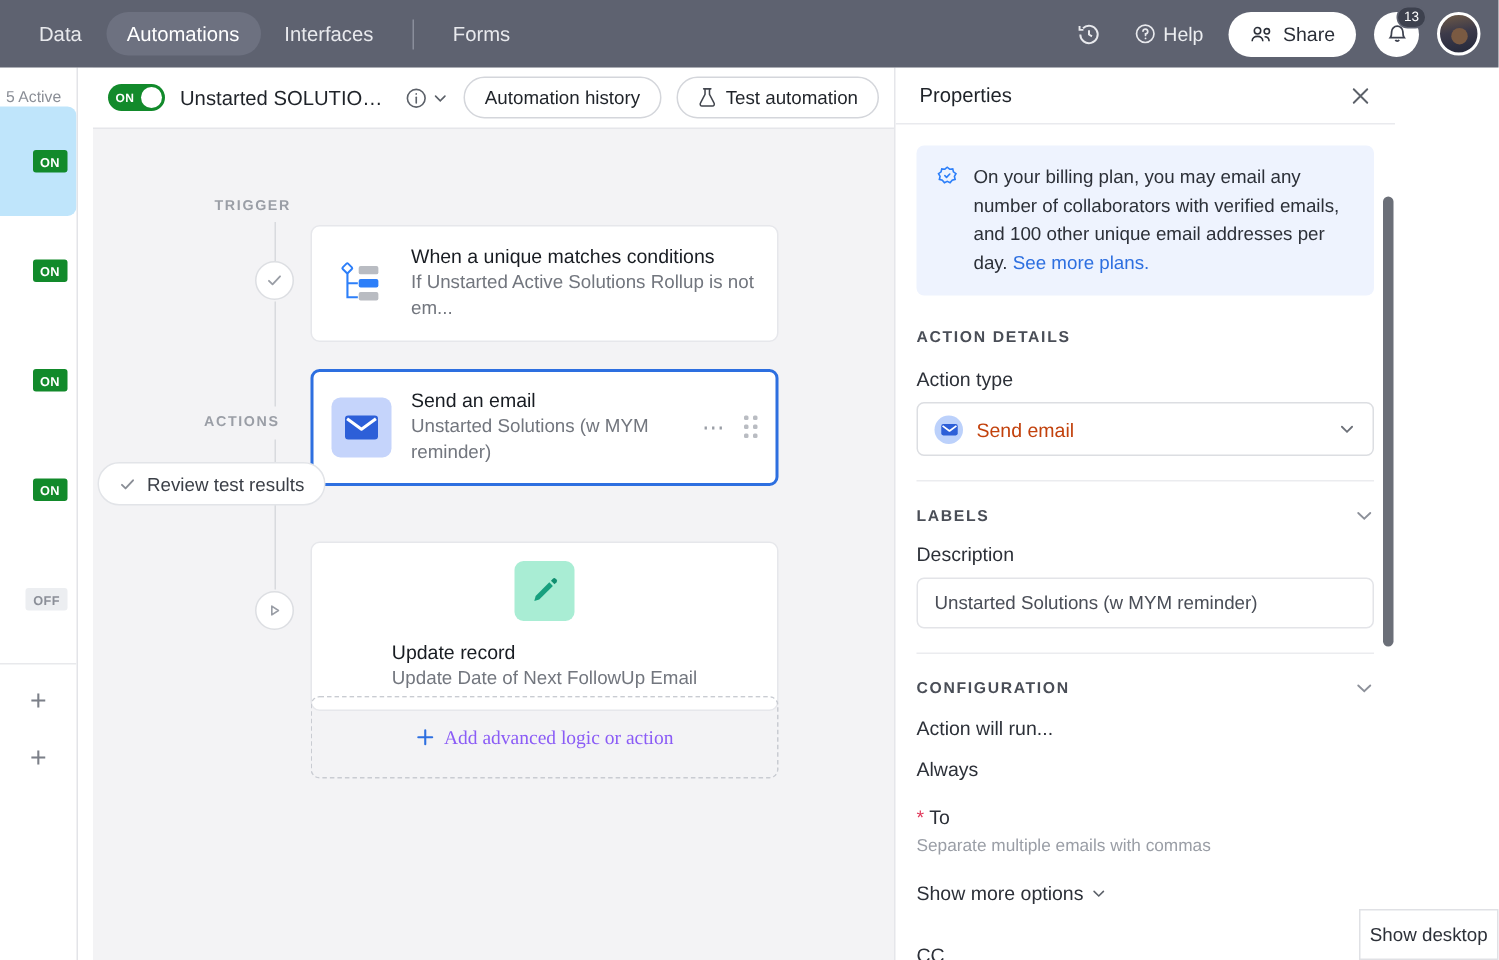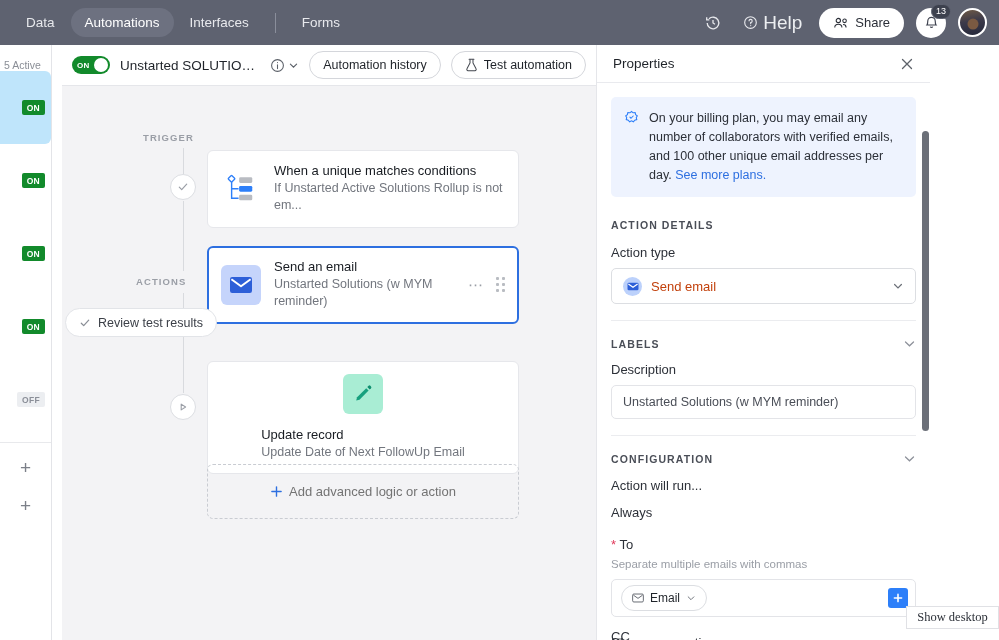--- a/index.html
+++ b/index.html
@@ -24,21 +24,21 @@
   .nav-tab {
     font-size: 13.5px; color: #e8e9ed; padding: 7px 14px;
     border-radius: 16px; cursor: pointer; white-space: nowrap;
   }
   .nav-tab.active { background: #6d7180; color: #ffffff; }
   .nav-divider { width: 1px; height: 20px; background: #8a8e9b; margin: 0 10px; }
   .topbar-right { margin-left: auto; display: flex; align-items: center; gap: 4px; }
   .tb-icon-btn {
     display: flex; align-items: center; justify-content: center; gap: 5px;
     height: 30px; padding: 0 9px; border-radius: 15px;
-    color: #eceef1; font-size: 19px; cursor: pointer;
+    color: #eceef1; font-size: 13px; cursor: pointer;
   }
   .share-btn {
     display: flex; align-items: center; gap: 6px;
     background: #ffffff; color: #2b2f38; font-size: 13px;
     height: 30px; padding: 0 14px; border-radius: 15px; cursor: pointer;
     margin-left: 4px;
   }
   .bell-wrap { position: relative; margin-left: 8px; }
   .bell-circle {
     width: 30px; height: 30px; border-radius: 50%; background: #ffffff;
@@ -169,21 +169,21 @@
   .dots { color: #9a9ea6; font-size: 15px; letter-spacing: 1px; cursor: pointer; }
   .grip {
     display: grid; grid-template-columns: 3px 3px; gap: 3px; cursor: grab;
   }
   .grip i { width: 3px; height: 3px; background: #b9bcc2; border-radius: 1px; display: block; }
 
   .add-box {
     position: absolute; left: 207px; width: 312px; height: 55px;
     border: 1.5px dashed #c9ccd2; border-radius: 6px;
     display: flex; align-items: center; justify-content: center; gap: 6px;
-    color: #737373; font-size: 13px; cursor: pointer; background: transparent;
+    color: #8b5cf6; font-size: 13px; cursor: pointer; background: transparent; font-family: Liberation Serif, serif;
   }
 
   
   .props {
     position: absolute; top: 45px; left: 596px; width: 334px; height: 595px;
     background: #ffffff; border-left: 1px solid #e5e6ea; overflow: hidden;
   }
   .props-head {
     height: 38px; display: flex; align-items: center;
     padding: 0 16px; border-bottom: 1px solid #e9eaee;
@@ -247,24 +247,24 @@
     font-size: 13px; color: #2c3038; cursor: pointer;
   }
   .req-star { color: #e0385a; }
 
   .scroll-track {
     position: absolute; right: 1px; top: 48px; width: 7px; height: 300px;
     background: #6b6f78; border-radius: 4px;
   }
 
   .show-desktop {
-    position: absolute; left: 906px; top: 606px; width: 93px; height: 23px;
+    position: absolute; left: 906px; top: 606px; width: 93px; height: 34px;
     background: #ffffff; border: 1px solid #e0e1e5;
     display: flex; align-items: center; justify-content: center;
-    font-size: 12.5px; color: #2c3038; z-index: 60; font-family: Liberation Serif, serif;
+    font-size: 12.5px; color: #2c3038; z-index: 60;
   }
   .cc-peek {
     position: absolute; left: 14px; bottom: -4px;
     font-size: 13px; color: #2c3038;
   }
   svg { display: block; }
 </style>
 </head>
 <body>
 
@@ -551,41 +551,20 @@
       </div>
       <div class="field-label" style="margin-top:13px;">Action will run...</div>
       <div class="field-label" style="margin-top:12px;">Always</div>
 
       <div class="field-label" style="margin-top:17px;">
         <span class="req-star">*</span>
         <span>To</span>
       </div>
       <div class="field-sub" style="margin-top:6px;">Separate multiple emails with commas</div>
 
-      <div class="to-box" style="margin-top:9px;">
-        <span class="chip">
-          <span>
-            <svg width="12" height="10" viewBox="0 0 13 10" fill="none" stroke="#5c6169" stroke-width="1">
-              <rect x="0.7" y="0.7" width="11.6" height="8.6" rx="1.3"></rect>
-              <path d="M1.5 1.9 6.5 5.4l5-3.5"></path>
-            </svg>
-          </span>
-          <span>Email</span>
-          <span>
-            <svg width="10" height="10" viewBox="0 0 12 12" fill="none" stroke="#6c7078" stroke-width="1.15">
-              <path d="M2.6 4.6 6 8l3.4-3.4" stroke-linecap="round"></path>
-            </svg>
-          </span>
-        </span>
-        <span class="plus-btn">
-          <svg width="12" height="12" viewBox="0 0 12 12" fill="none" stroke="#ffffff" stroke-width="1.6">
-            <path d="M6 2.4v7.2M2.4 6h7.2" stroke-linecap="round"></path>
-          </svg>
-        </span>
-      </div>
 
       <div class="show-more" style="margin-top:18px;">
         <span>Show more options</span>
         <span>
           <svg width="11" height="11" viewBox="0 0 12 12" fill="none" stroke="#5c6169" stroke-width="1.15">
             <path d="M2.6 4.6 6 8l3.4-3.4" stroke-linecap="round"></path>
           </svg>
         </span>
       </div>
 

